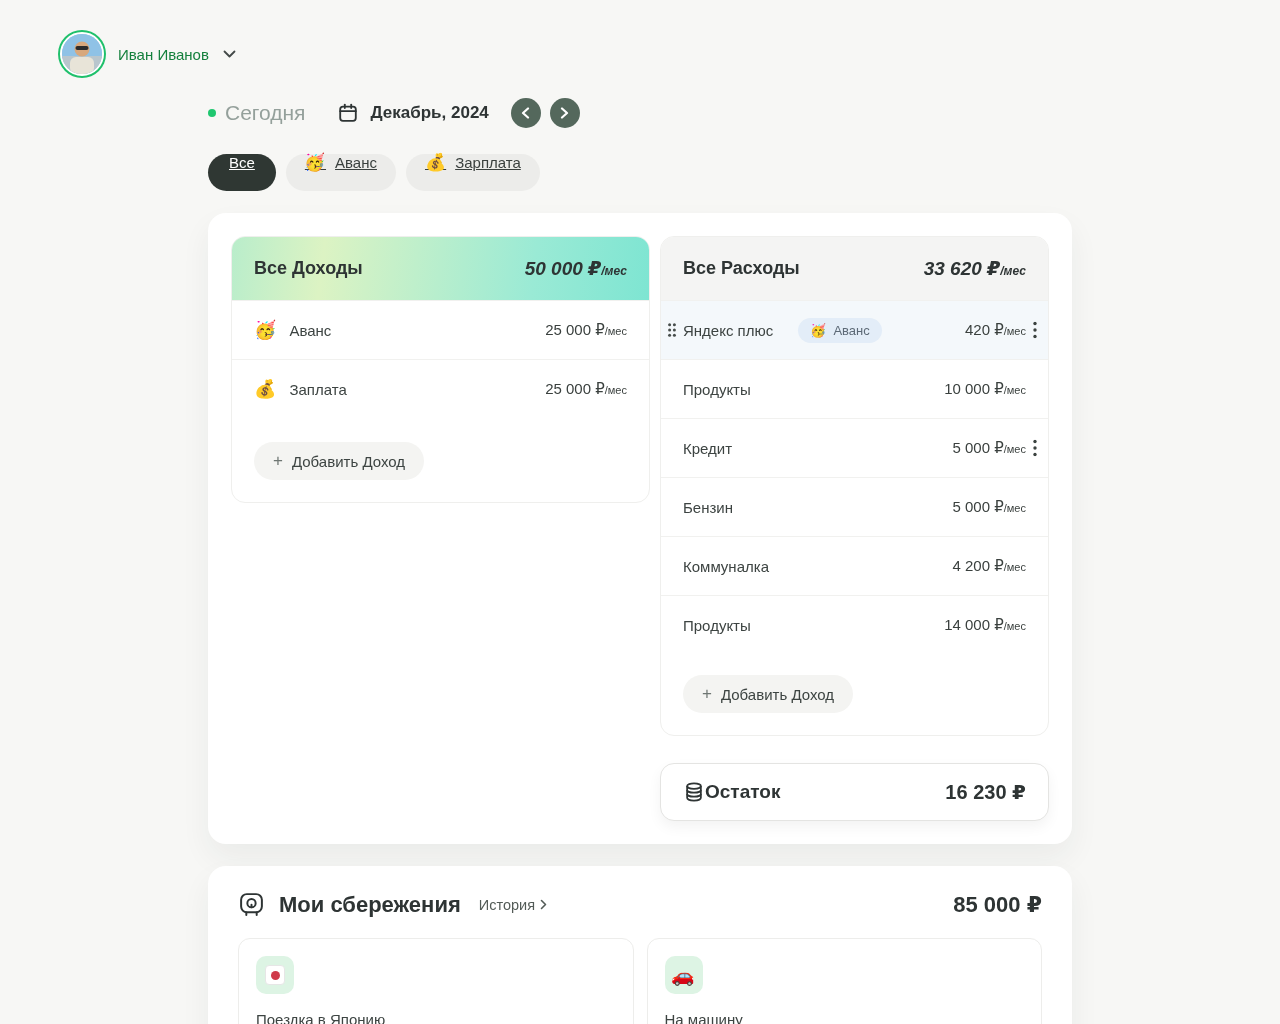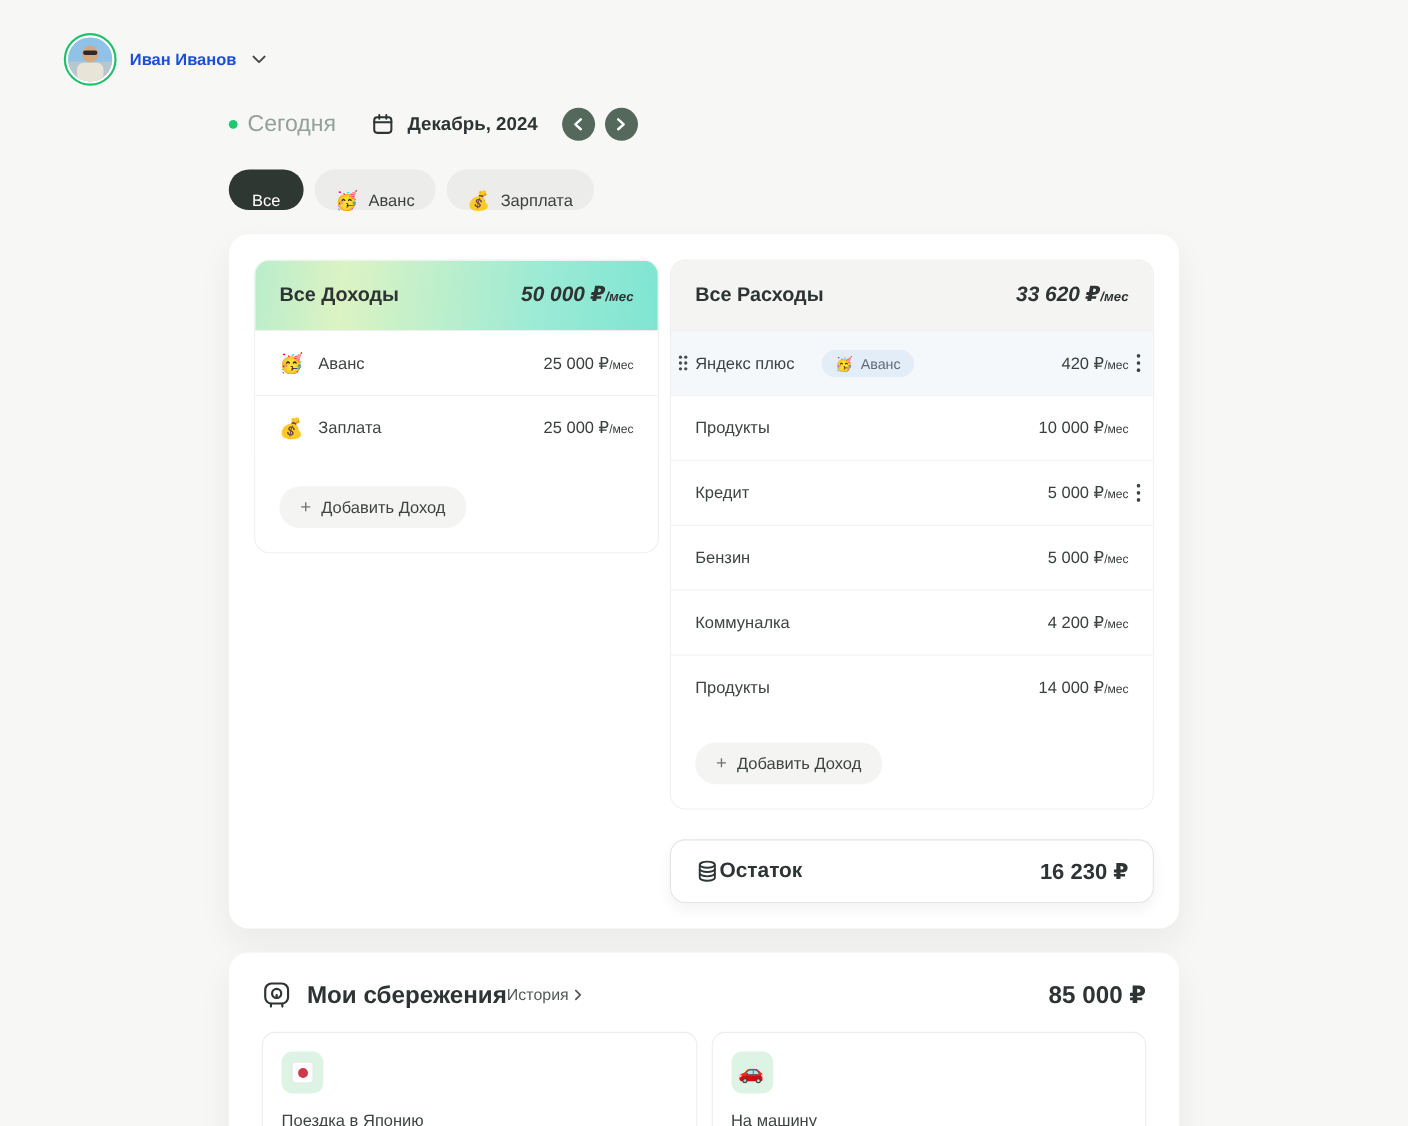--- a/index.html
+++ b/index.html
@@ -8,44 +8,44 @@
     background:#f7f7f5;
     font-family:"Liberation Sans","DejaVu Sans",sans-serif;
     color:#32383a;
   }
   
   .topbar { display:flex; justify-content:space-between; align-items:center; padding:32px 60px 0; }
   .logo { display:flex; align-items:center; gap:14px; }
   .logo-text { font-size:22px; font-weight:700; letter-spacing:.5px; color:#31373a; }
   .userbox { display:flex; align-items:center; gap:14px; cursor:pointer; }
   .avatar { width:44px; height:44px; border-radius:50%; border:2px solid #fff; box-shadow:0 0 0 2px #1fc06b; overflow:hidden; background:#9ec7e8; }
-  .user-name { font-size:15px; font-weight:700; color:#1d4ed8; }
+  .user-name { font-size:15px; font-weight:400; color:#15803d; }
   
   .container { width:864px; margin:0 auto; }
   
   .title-row { display:flex; justify-content:space-between; align-items:center; margin-top:22px; }
   .title-left { display:flex; align-items:center; gap:14px; }
   .page-title { font-size:24px; font-weight:700; color:#2e3434; }
   .title-right { display:flex; align-items:center; }
   .today { display:flex; align-items:center; gap:9px; cursor:pointer; }
   .today-dot { width:8px; height:8px; border-radius:50%; background:#1fc76f; }
   .today-label { font-size:21px; color:#94a09b; }
   .month-group { display:flex; align-items:center; gap:11px; margin-left:32px; cursor:pointer; }
   .month-label { font-size:17px; font-weight:700; color:#2e3434; }
   .nav-btns { display:flex; gap:9px; margin-left:22px; }
   .nav-btn { width:30px; height:30px; border-radius:50%; border:none; background:#54685c; display:flex; align-items:center; justify-content:center; cursor:pointer; }
   
   .chips { display:flex; gap:10px; margin-top:26px; }
-  .chip { display:inline-flex; align-items:flex-end; gap:9px; height:37px; padding:0 19px; border:none; border-radius:19px; background:#ececea; font-family:inherit; font-size:15px; font-weight:500; color:#3a403e; cursor:pointer; white-space:nowrap; }
+  .chip { display:inline-flex; align-items:flex-start; gap:9px; height:37px; padding:0 19px; border:none; border-radius:19px; background:#ececea; font-family:inherit; font-size:15px; font-weight:500; color:#3a403e; cursor:pointer; white-space:nowrap;text-decoration:underline; }
   .chip--dark { background:#2f3733; color:#fff; padding:0 21px; }
   .chip-emoji { font-size:17px; line-height:1; }
   
   .main-card { margin-top:22px; background:#fff; border-radius:18px; padding:23px; box-shadow:0 14px 30px rgba(40,50,45,.06); display:flex; gap:10px; }
   .panel { border:1px solid #efefed; border-radius:14px; overflow:hidden; background:#fff; }
-  .income-panel { width:368px; align-self:flex-start; }
+  .income-panel { width:419px; align-self:flex-start; }
   .right-col { flex:1; display:flex; flex-direction:column; }
   .panel-head { height:63px; display:flex; justify-content:space-between; align-items:center; padding:0 22px; }
   .income-head { background:linear-gradient(97deg,#b9edcb 0%,#dcf3c3 22%,#9aead5 72%,#7ee5d2 100%); }
   .expense-head { background:#f4f4f3; }
   .panel-title { font-size:18px; font-weight:700; color:#2e3434; }
   .panel-total { font-size:19px; font-weight:700; color:#2e3434; white-space:nowrap;font-style:italic; }
   .panel-total .per, .row-amount .per { font-size:12px; font-weight:600; }
   .prow { position:relative; height:59px; display:flex; justify-content:space-between; align-items:center; padding:0 22px; border-top:1px solid #f1f1ef; background:#fff; cursor:pointer; }
   .prow--hl { background:#f4f8fb; }
   .prow-left { display:flex; align-items:center; gap:13px; }
@@ -64,21 +64,21 @@
   .add-plus { font-size:17px; color:#6e7673; font-weight:400; }
   
   .balance-card { margin-top:27px; height:58px; background:#fff; border:1px solid #e4e4e2; border-radius:14px; box-shadow:0 6px 14px rgba(0,0,0,.05); display:flex; justify-content:space-between; align-items:center; padding:0 22px; }
   .balance-left { display:flex; align-items:center; }
   .balance-label { font-size:19px; font-weight:600; color:#2e3434; }
   .balance-amount { font-size:20px; font-weight:700; color:#2e3434; }
   
   .savings-card { margin-top:22px; background:#fff; border-radius:18px; padding:25px 30px; box-shadow:0 14px 30px rgba(40,50,45,.06); }
   .savings-head { display:flex; align-items:center; }
   .savings-title { font-size:22px; font-weight:700; color:#2e3434; margin-left:14px; }
-  .history-link { display:flex; align-items:center; gap:5px; background:none; border:none; font-family:inherit; font-size:14.5px; color:#535b57; cursor:pointer; }
+  .history-link { display:flex; align-items:center; gap:5px; margin-left:18px; background:none; border:none; font-family:inherit; font-size:14.5px; color:#535b57; cursor:pointer; }
   .savings-total { margin-left:auto; font-size:22px; font-weight:700; color:#2e3434; }
   .savings-items { display:flex; gap:13px; margin-top:20px; }
   .sitem { flex:1; border:1px solid #ededeb; border-radius:12px; padding:17px; height:140px; cursor:pointer; background:#fff; }
   .sitem-tile { width:38px; height:38px; border-radius:10px; background:#ddf4e4; display:flex; align-items:center; justify-content:center; font-size:19px; }
   .sitem-label { display:block; margin-top:17px; font-size:15px; color:#3d4442; }
   .flag-jp { width:20px; height:20px; background:#fff; border:1px solid #e6e6e6; border-radius:4px; position:relative; }
   .flag-jp::after { content:""; position:absolute; left:50%; top:50%; width:9px; height:9px; margin:-4.5px 0 0 -4.5px; border-radius:50%; background:#cf3a4a; }
   svg { display:block; }
 </style>
 </head>

